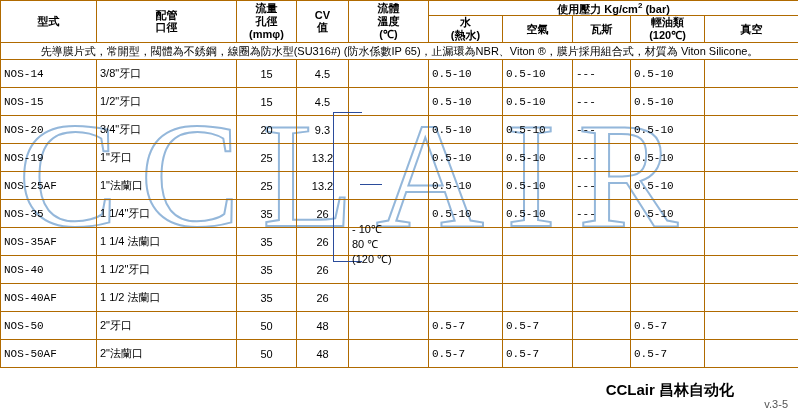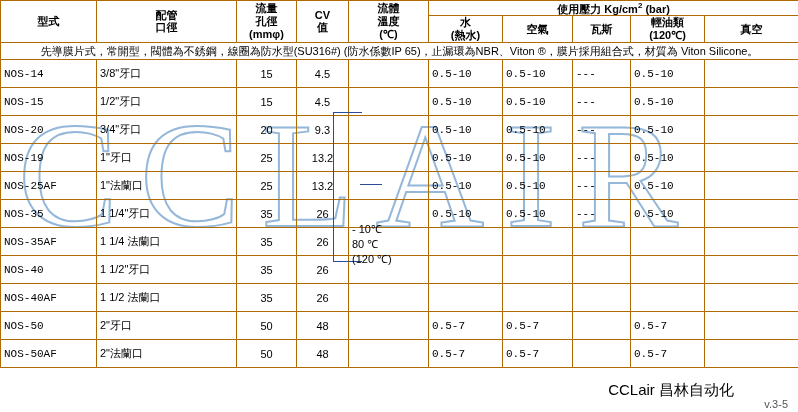--- a/index.html
+++ b/index.html
@@ -133,21 +133,21 @@
     width: 22px;
     height: 0;
     border-top: 1.5px solid #2b4c9b;
     z-index: 3;
   }
   #brand {
     position: absolute;
     right: 64px;
     bottom: 12px;
     font-size: 15px;
-    font-weight: normal;
+    font-weight: bold;
     color: #000;
     z-index: 5;
     font-family: "Liberation Sans", sans-serif;
   }
   #verno {
     position: absolute;
     right: 10px;
     bottom: 2px;
     font-size: 11px;
     color: #555;

